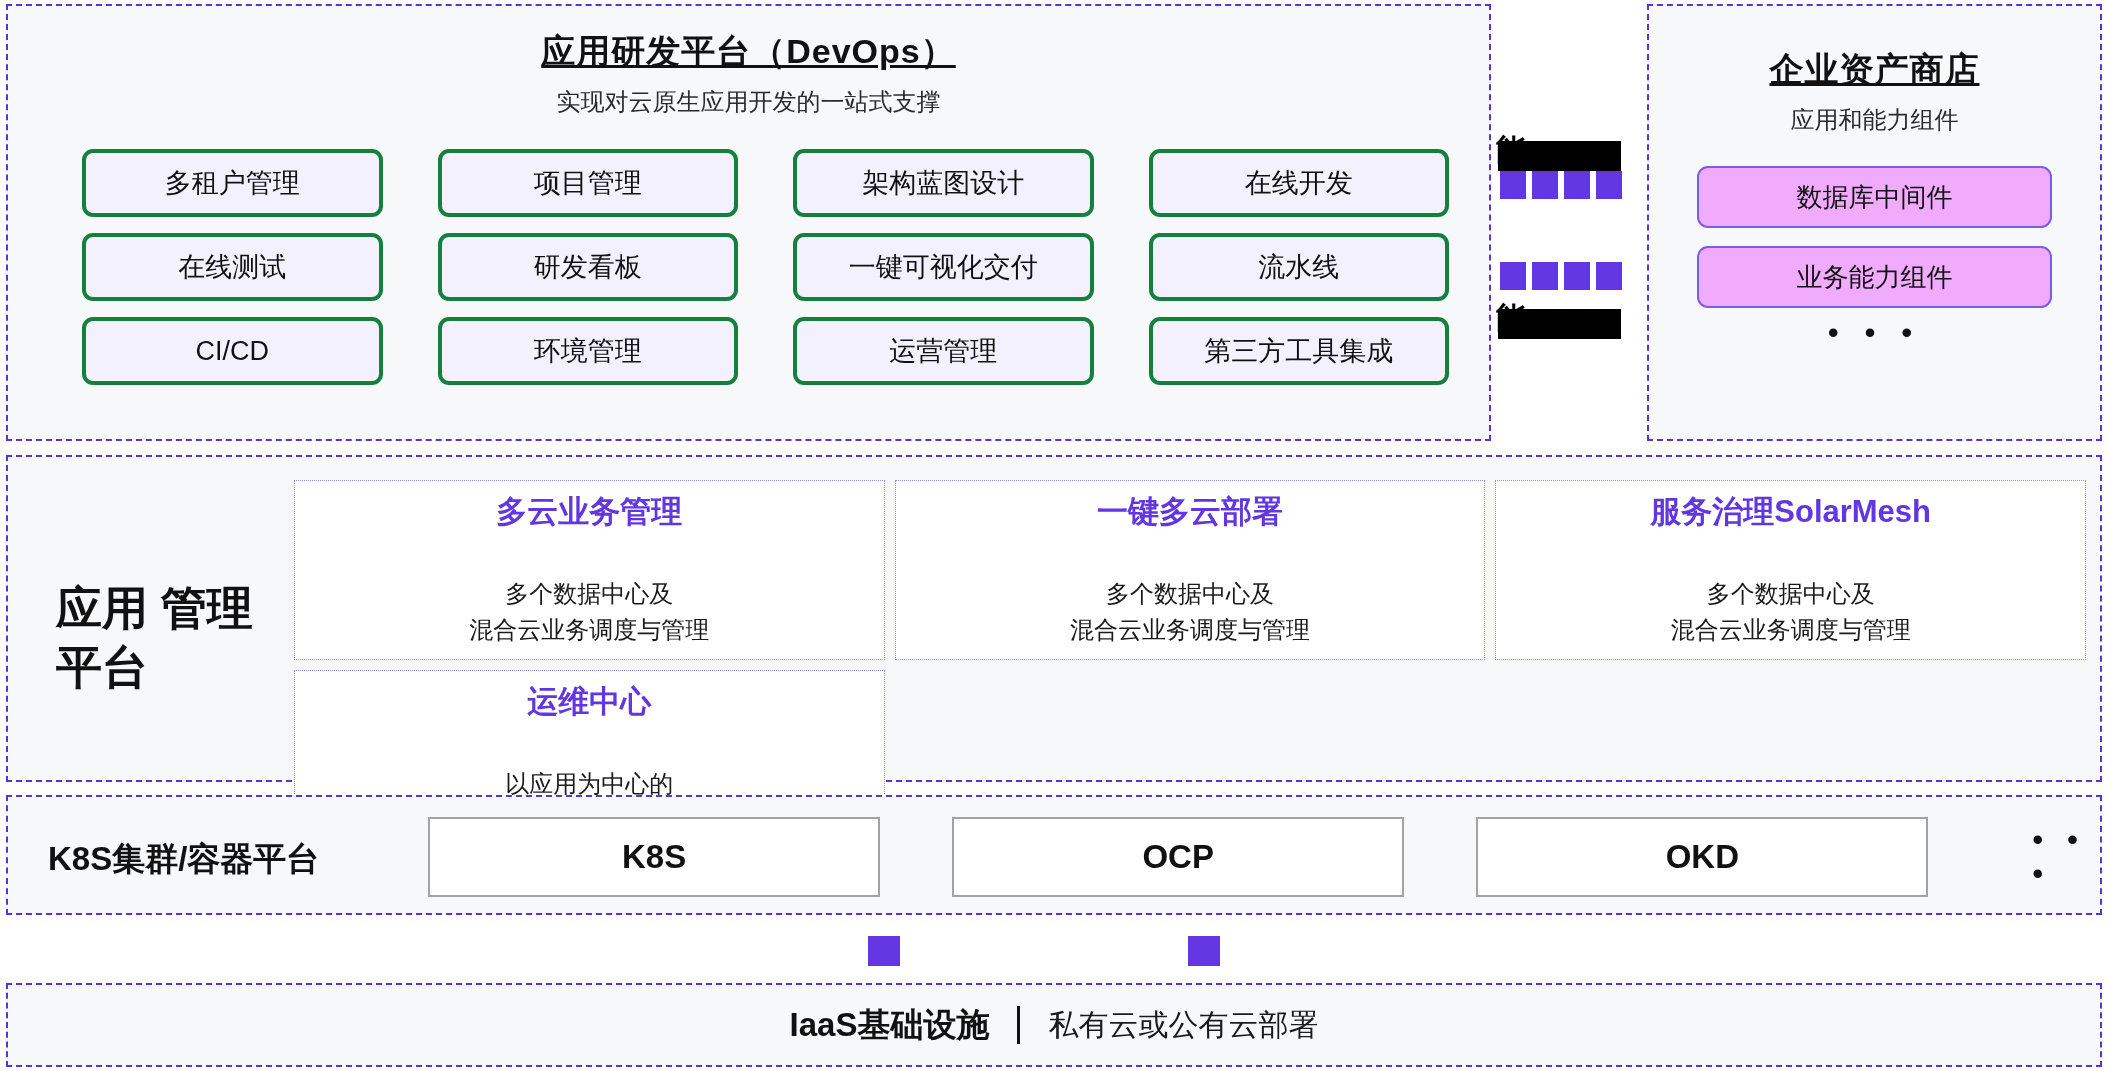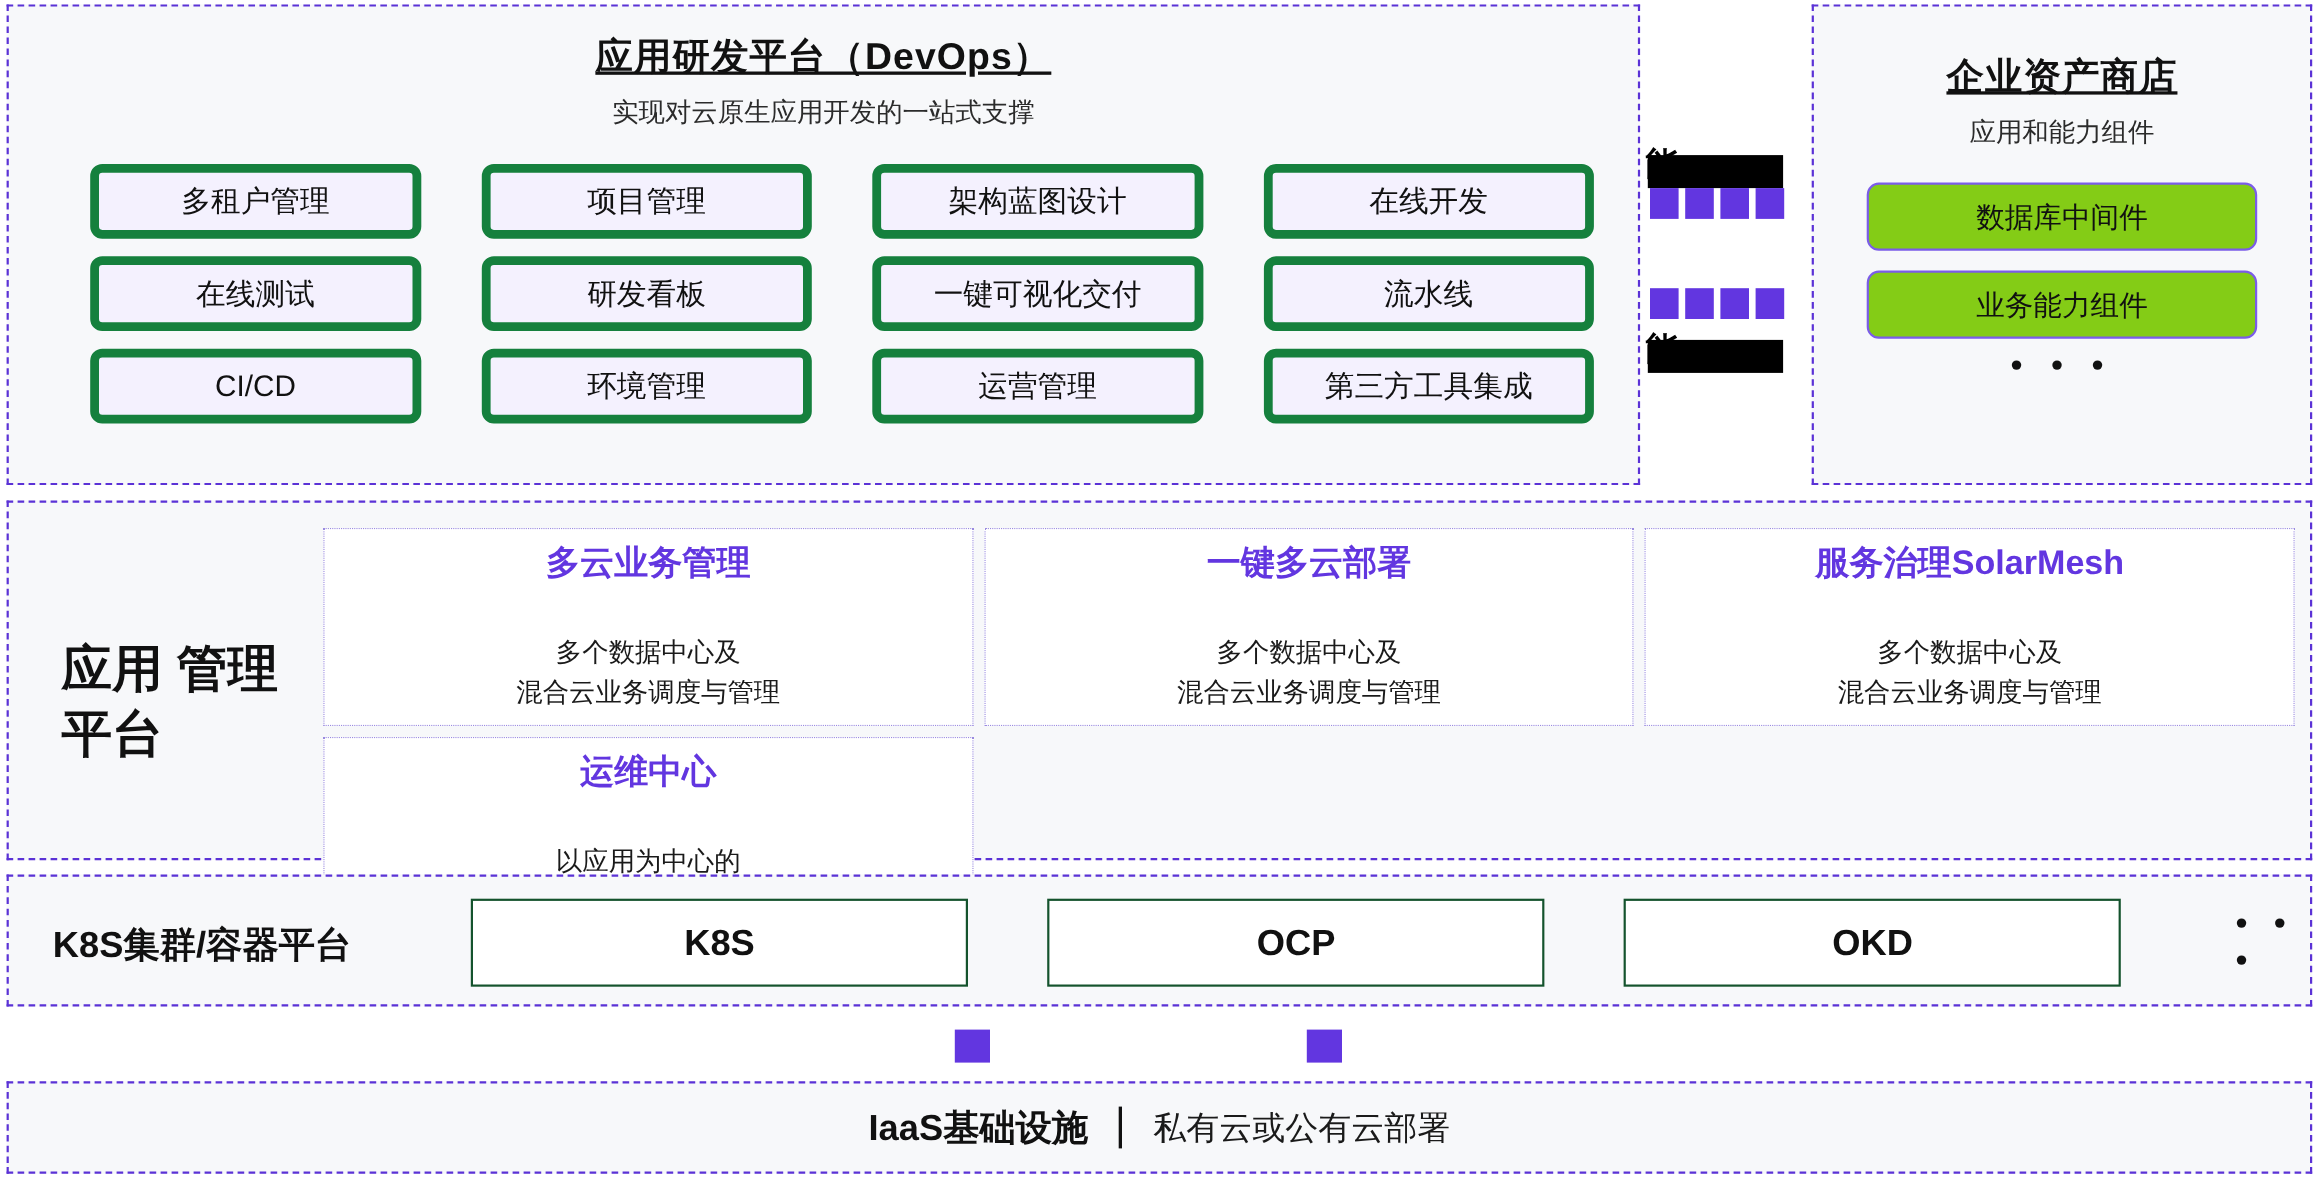--- a/index.html
+++ b/index.html
@@ -69,21 +69,21 @@
   
   .pill-grid {
     display: grid;
     grid-template-columns: repeat(4, 1fr);
     gap: 16px 21px;
     padding: 0 40px;
     margin-top: 31px;
   }
   .pill {
     height: 68px;
-    border: 8px solid #15803d;
+    border: 4px solid #15803d;
     border-radius: 11px;
     background: #F4F1FE;
     display: flex;
     align-items: center;
     justify-content: center;
     font-size: 27px;
     color: #111111;
     margin-left: 34px;
   }
 
@@ -92,21 +92,21 @@
     padding: 0 48px;
     margin-top: 30px;
     display: flex;
     flex-direction: column;
     gap: 18px;
   }
   .store-pill {
     height: 62px;
     border: 2px solid #7B5CE8;
     border-radius: 11px;
-    background: #84cc16;
+    background: #f0abfc;
     display: flex;
     align-items: center;
     justify-content: center;
     font-size: 26px;
     color: #111111;
   }
   .ellipsis-dots {
     text-align: center;
     font-size: 30px;
     letter-spacing: 9px;
@@ -218,21 +218,21 @@
     position: absolute;
     left: 420px; top: 20px;
     display: flex;
     align-items: center;
     gap: 72px;
   }
   .k8s-box {
     width: 474px;
     height: 80px;
     background: #ffffff;
-    border: 2px solid #14532d;
+    border: 2px solid #a3a3a3;
     display: flex;
     align-items: center;
     justify-content: center;
     font-size: 33px;
     font-weight: bold;
     color: #111111;
   }
   .k8s-dots {
     font-size: 30px;
     letter-spacing: 8px;

